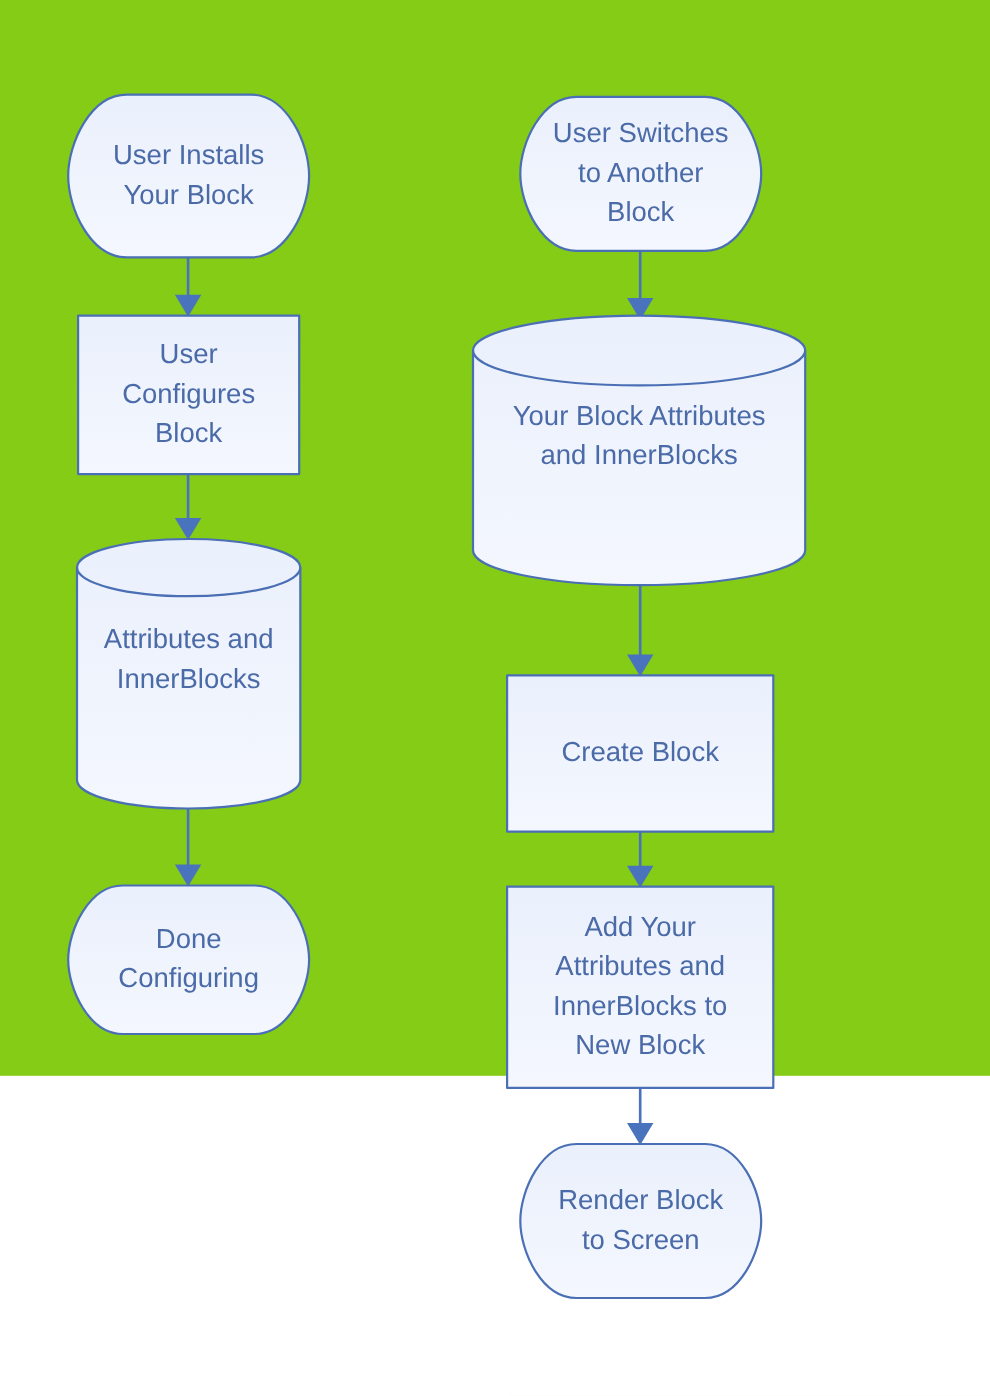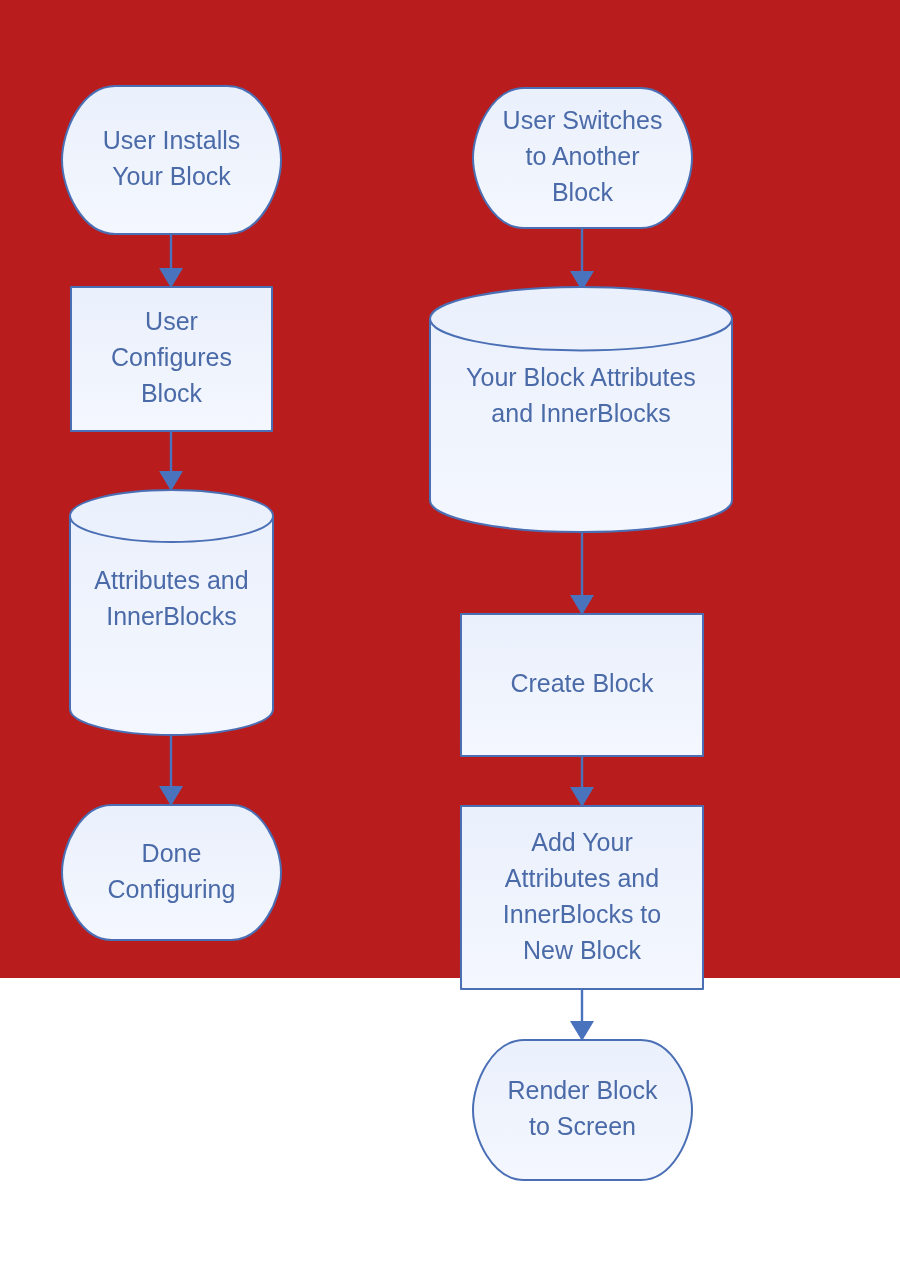--- a/index.html
+++ b/index.html
@@ -11,21 +11,21 @@
   body {
     width: 900px;
     height: 1269px;
     font-family: "Liberation Sans", sans-serif;
     overflow: hidden;
   }
   #diagram-root {
     position: relative;
     width: 900px;
     height: 978px;
-    background: #b91c1c;
+    background: #84cc16;
   }
   svg#flowchart {
     display: block;
     width: 900px;
     height: 1269px;
   }
   .node-shape {
     stroke-width: 2;
     stroke-linejoin: round;
     stroke-linecap: round;

